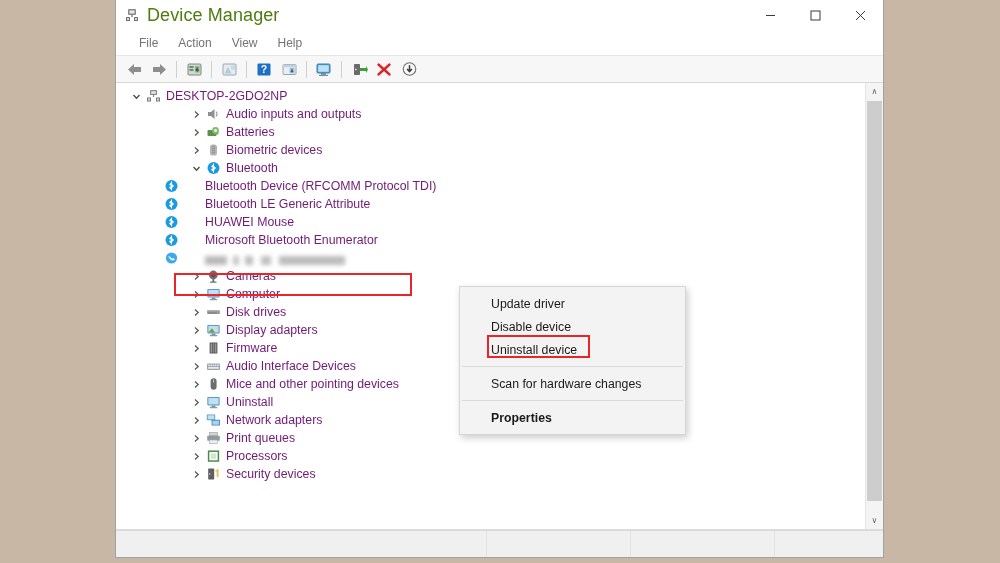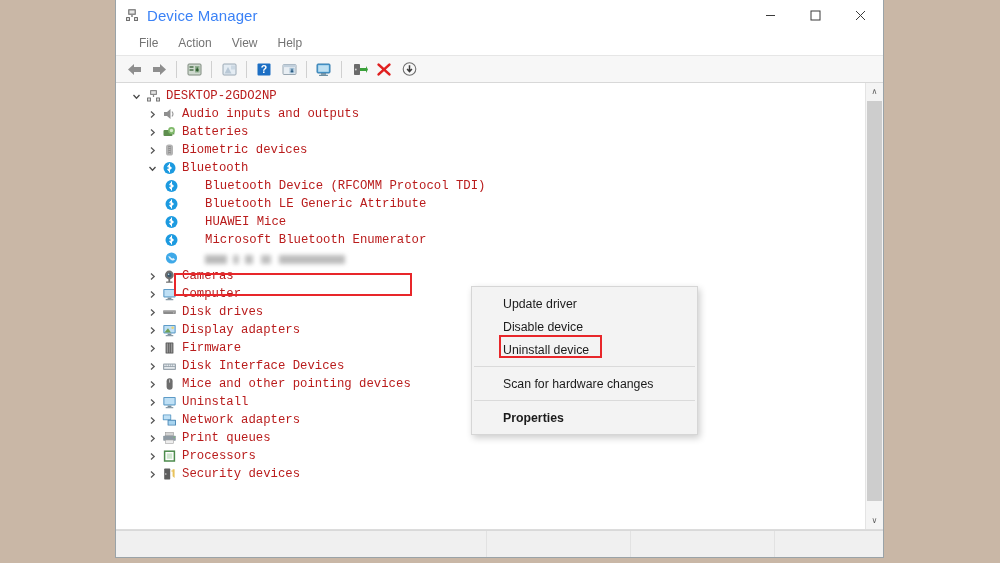--- a/index.html
+++ b/index.html
@@ -40,22 +40,22 @@
   #app-icon {
     margin-left: 8px;
     width: 16px;
     height: 16px;
     display: flex;
     align-items: center;
     justify-content: center;
   }
   #title-text {
     margin-left: 7px;
-    font-size: 15px;
-    color: #3b82f6;
+    font-size: 18px;
+    color: #4d7c0f;
     letter-spacing: .1px;
   }
   .wbtns {
     position: absolute;
     right: 0;
     top: 0;
     height: 30px;
     display: flex;
   }
   .wbtn {
@@ -124,24 +124,23 @@
     top: 4px;
     right: 18px;
     bottom: 0;
     overflow: hidden;
   }
   .row {
     height: 18px;
     display: flex;
     align-items: center;
     font-size: 12.3px;
-    color: #b91c1c;
+    color: #701a75;
     white-space: nowrap;
     position: relative;
-    font-family: Liberation Mono, monospace;
   }
   .row .twisty {
     width: 16px;
     display: flex;
     align-items: center;
     justify-content: center;
     color: #5a5a5a;
     flex: none;
   }
   .row .ico {
@@ -151,21 +150,21 @@
     justify-content: center;
     flex: none;
   }
   .row .lbl { padding-left: 4px; }
   .row.sel .lbl {
     background: #cde8ff;
     padding: 1px 4px 1px 4px;
     margin-left: 0px;
   }
   .d0 { padding-left: 12px; }
-  .d1 { padding-left: 28px; }
+  .d1 { padding-left: 28px; margin-left: 44px; }
   .d2 { padding-left: 46px; gap: 21px; }
 
   
   .redacted {
     display: inline-block;
     height: 9px;
     margin-top: 3px;
     background:
       linear-gradient(90deg,#b9b9b9 0 22px, transparent 22px 28px,
                       #c3c3c3 28px 34px, transparent 34px 40px,
@@ -224,21 +223,21 @@
     color: #333;
   }
   #sb-main { flex: 1 1 auto; }
   #sb-a { width: 135px; }
   #sb-b { width: 135px; }
   #sb-c { width: 100px; border-right: none; }
 
   
   #ctxmenu {
     position: absolute;
-    left: 355px;
+    left: 343px;
     top: 203px;
     width: 225px;
     background: #f3f3f3;
     border: 1px solid #d6d6d6;
     box-shadow: 2px 3px 7px rgba(0,0,0,.20);
     padding: 5px 0 5px 0;
     z-index: 40;
   }
   .ctx {
     height: 23px;
@@ -496,21 +495,21 @@
         <span class="lbl">Bluetooth LE Generic Attribute</span>
       </div>
 
       <div class="row d2">
         <span class="ico">
           <svg width="15" height="14" viewBox="0 0 15 14">
             <circle cx="7.5" cy="7" r="6" fill="#1c9ae0"></circle>
             <path d="M6 4.2 L9.3 7 L6 9.8 M7.5 2.6 L7.5 11.4 M5.3 5.4 L9.3 7 M5.3 8.6 L9.3 7" fill="none" stroke="#ffffff" stroke-width="1.05" stroke-linejoin="round"></path>
           </svg>
         </span>
-        <span class="lbl">HUAWEI  Mice</span>
+        <span class="lbl">HUAWEI  Mouse</span>
       </div>
 
       <div class="row d2">
         <span class="ico">
           <svg width="15" height="14" viewBox="0 0 15 14">
             <circle cx="7.5" cy="7" r="6" fill="#1c9ae0"></circle>
             <path d="M6 4.2 L9.3 7 L6 9.8 M7.5 2.6 L7.5 11.4 M5.3 5.4 L9.3 7 M5.3 8.6 L9.3 7" fill="none" stroke="#ffffff" stroke-width="1.05" stroke-linejoin="round"></path>
           </svg>
         </span>
         <span class="lbl">Microsoft Bluetooth Enumerator</span>
@@ -624,21 +623,21 @@
           <svg width="15" height="14" viewBox="0 0 15 14">
             <rect x="1" y="4.5" width="13" height="6.4" rx="1" fill="#9aa5ae"></rect>
             <rect x="2.2" y="5.6" width="1.6" height="1.5" fill="#e4e9ed"></rect>
             <rect x="4.4" y="5.6" width="1.6" height="1.5" fill="#e4e9ed"></rect>
             <rect x="6.6" y="5.6" width="1.6" height="1.5" fill="#e4e9ed"></rect>
             <rect x="8.8" y="5.6" width="1.6" height="1.5" fill="#e4e9ed"></rect>
             <rect x="11" y="5.6" width="1.8" height="1.5" fill="#e4e9ed"></rect>
             <rect x="2.2" y="8" width="10.6" height="1.8" fill="#e4e9ed"></rect>
           </svg>
         </span>
-        <span class="lbl">Disk Interface Devices</span>
+        <span class="lbl">Audio Interface Devices</span>
       </div>
 
 
       <div class="row d1">
         <span class="twisty">
           <svg width="9" height="9" viewBox="0 0 9 9">
               <path d="M3 1.5 L6.2 4.5 L3 7.5" fill="none" stroke="#5a5a5a" stroke-width="1.3"></path>
             </svg>
         </span>
         <span class="ico">

